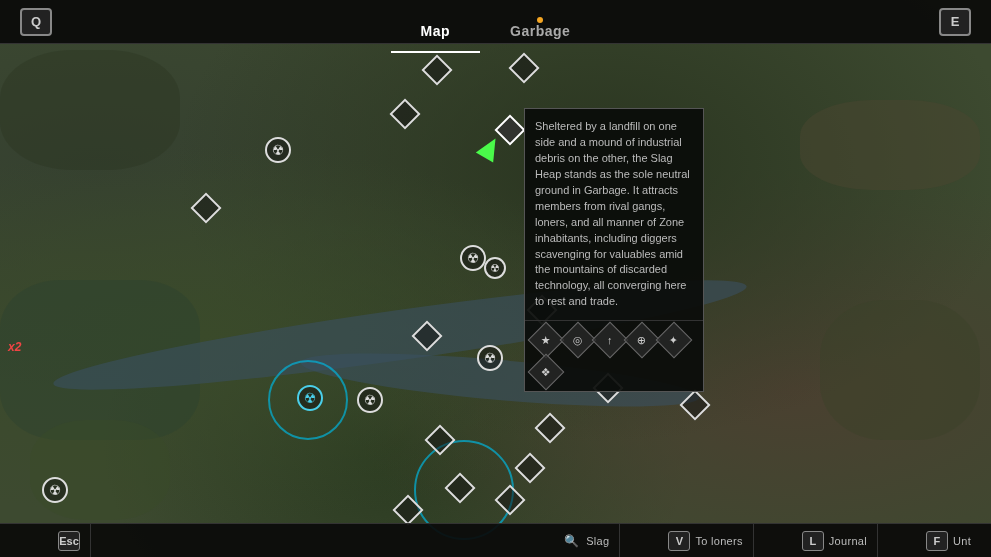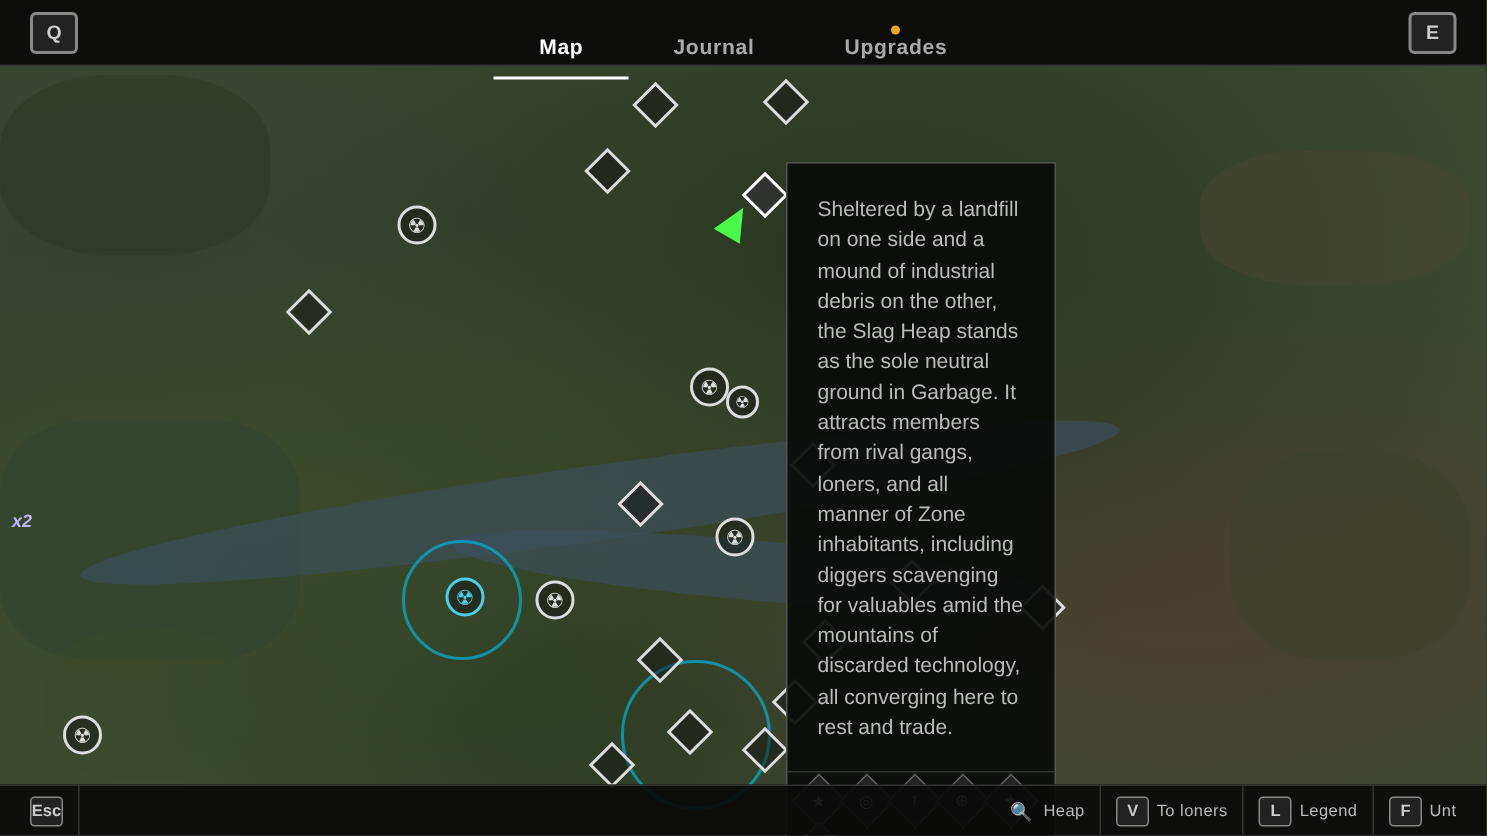--- a/index.html
+++ b/index.html
@@ -212,23 +212,23 @@
       font-size: 10px;
       letter-spacing: 1px;
       text-transform: uppercase;
     }
     .info-skull {
       margin-left: auto;
       color: #aaa;
       font-size: 16px;
     }
     .info-body {
-      padding: 20px;
+      padding: 10px;
       color: #bbb;
-      font-size: 14px;
+      font-size: 11px;
       line-height: 1.45;
     }
     .info-actions {
       display: flex;
       padding: 6px 8px;
       gap: 6px;
       flex-wrap: wrap;
       border-top: 1px solid #333;
     }
     .info-action-btn {
@@ -276,36 +276,37 @@
       border: 1px solid #888;
       background: #222;
       color: #ccc;
       font-size: 11px;
       font-weight: bold;
       display: flex;
       align-items: center;
       justify-content: center;
       border-radius: 3px;
       flex-shrink: 0;
+      margin-left: 38px;
     }
     .bottom-label {
       color: #bbb;
       font-size: 11px;
       letter-spacing: 0.3px;
     }
     .bottom-zoom-icon {
       color: #bbb;
       font-size: 12px;
       margin-right: 2px;
     }
 
     
     .x2-label {
       position: absolute;
-      color: #c4b5fd;
+      color: #ef4444;
       font-size: 12px;
       font-weight: bold;
       z-index: 10;
       font-style: italic;
     }
   </style>
 </head>
 <body>
 
 <div id="map-bg"></div>
@@ -420,49 +421,46 @@
 
 <div id="top-nav">
   <div class="nav-key-btn nav-key-q">Q</div>
 
   <div class="nav-items">
     <div style="display:flex;align-items:center;justify-content:center;gap:0;margin-left:60px;margin-right:60px;width:100%;margin-top:19px;">
       <div class="nav-tab active">
         <span>Map</span>
       </div>
       <div class="nav-tab" style="position:relative;">
-        <span>Journal</span>
-      </div>
-      <div class="nav-tab" style="position:relative;">
         <div class="nav-dot"></div>
-        <span>Upgrades</span>
+        <span>Garbage</span>
       </div>
     </div>
   </div>
 
   <div class="nav-key-btn nav-key-e">E</div>
 </div>
 
 <div id="bottom-bar">
   <div class="bottom-item">
     <div class="bottom-key">Esc</div>
   </div>
 
   <div class="bottom-item" style="margin-left:auto;">
     <span class="bottom-zoom-icon">🔍</span>
-    <span class="bottom-label">Heap</span>
+    <span class="bottom-label">Slag</span>
   </div>
 
   <div class="bottom-item">
     <div class="bottom-key">V</div>
     <span class="bottom-label">To loners</span>
   </div>
 
   <div class="bottom-item">
     <div class="bottom-key">L</div>
-    <span class="bottom-label">Legend</span>
+    <span class="bottom-label">Journal</span>
   </div>
 
   <div class="bottom-item">
     <div class="bottom-key">F</div>
     <span class="bottom-label">Unt</span>
   </div>
 </div>
 
 </body></html>

